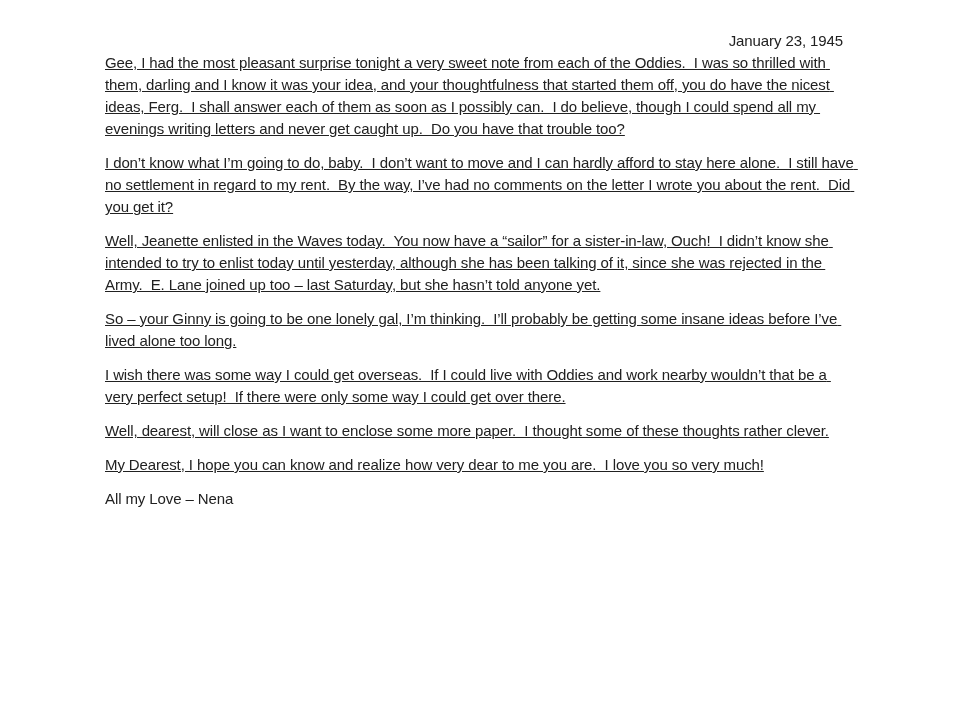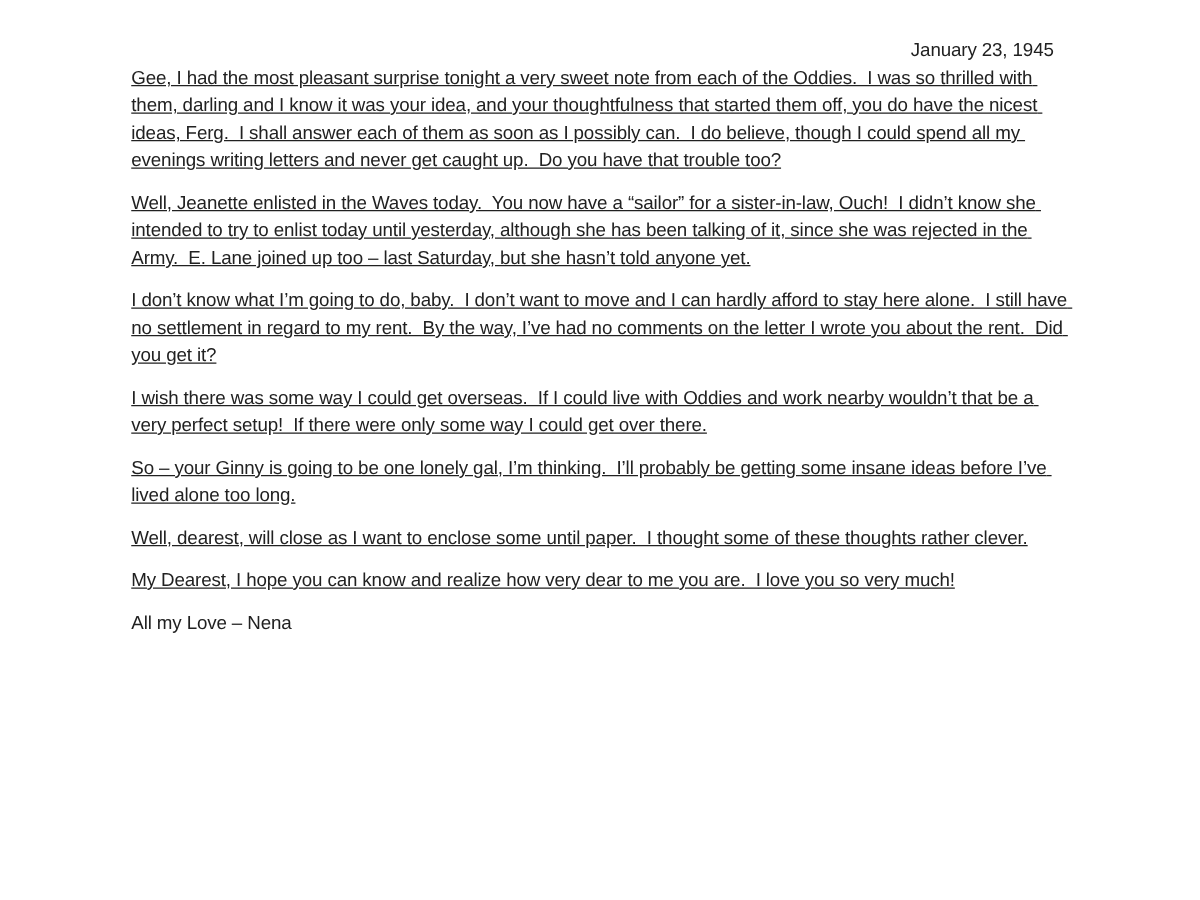--- a/index.html
+++ b/index.html
@@ -52,21 +52,21 @@
     white-space: pre-wrap;
   }
 </style>
 </head>
 <body style="background: rgb(255, 255, 255); color: rgb(33, 33, 33);">
 
 <div class="letter-page">
   <div class="letter-content">
     <p class="letter-date">January 23, 1945</p>
     <p class="letter-para">Gee, I had the most pleasant surprise tonight a very sweet note from each of the Oddies.  I was so thrilled with them, darling and I know it was your idea, and your thoughtfulness that started them off, you do have the nicest ideas, Ferg.  I shall answer each of them as soon as I possibly can.  I do believe, though I could spend all my evenings writing letters and never get caught up.  Do you have that trouble too?</p>
+    <p class="letter-para">I don’t know what I’m going to do, baby.  I don’t want to move and I can hardly afford to stay here alone.  I still have no settlement in regard to my rent.  By the way, I’ve had no comments on the letter I wrote you about the rent.  Did you get it?</p>
     <p class="letter-para">Well, Jeanette enlisted in the Waves today.  You now have a “sailor” for a sister-in-law, Ouch!  I didn’t know she intended to try to enlist today until yesterday, although she has been talking of it, since she was rejected in the Army.  E. Lane joined up too – last Saturday, but she hasn’t told anyone yet.</p>
-    <p class="letter-para">I don’t know what I’m going to do, baby.  I don’t want to move and I can hardly afford to stay here alone.  I still have no settlement in regard to my rent.  By the way, I’ve had no comments on the letter I wrote you about the rent.  Did you get it?</p>
+    <p class="letter-para">So – your Ginny is going to be one lonely gal, I’m thinking.  I’ll probably be getting some insane ideas before I’ve lived alone too long.</p>
     <p class="letter-para">I wish there was some way I could get overseas.  If I could live with Oddies and work nearby wouldn’t that be a very perfect setup!  If there were only some way I could get over there.</p>
-    <p class="letter-para">So – your Ginny is going to be one lonely gal, I’m thinking.  I’ll probably be getting some insane ideas before I’ve lived alone too long.</p>
-    <p class="letter-para">Well, dearest, will close as I want to enclose some until paper.  I thought some of these thoughts rather clever.</p>
+    <p class="letter-para">Well, dearest, will close as I want to enclose some more paper.  I thought some of these thoughts rather clever.</p>
     <p class="letter-para">My Dearest, I hope you can know and realize how very dear to me you are.  I love you so very much!</p>
     <p class="letter-signoff">All my Love – Nena</p>
   </div>
 </div>
 
 </body></html>

